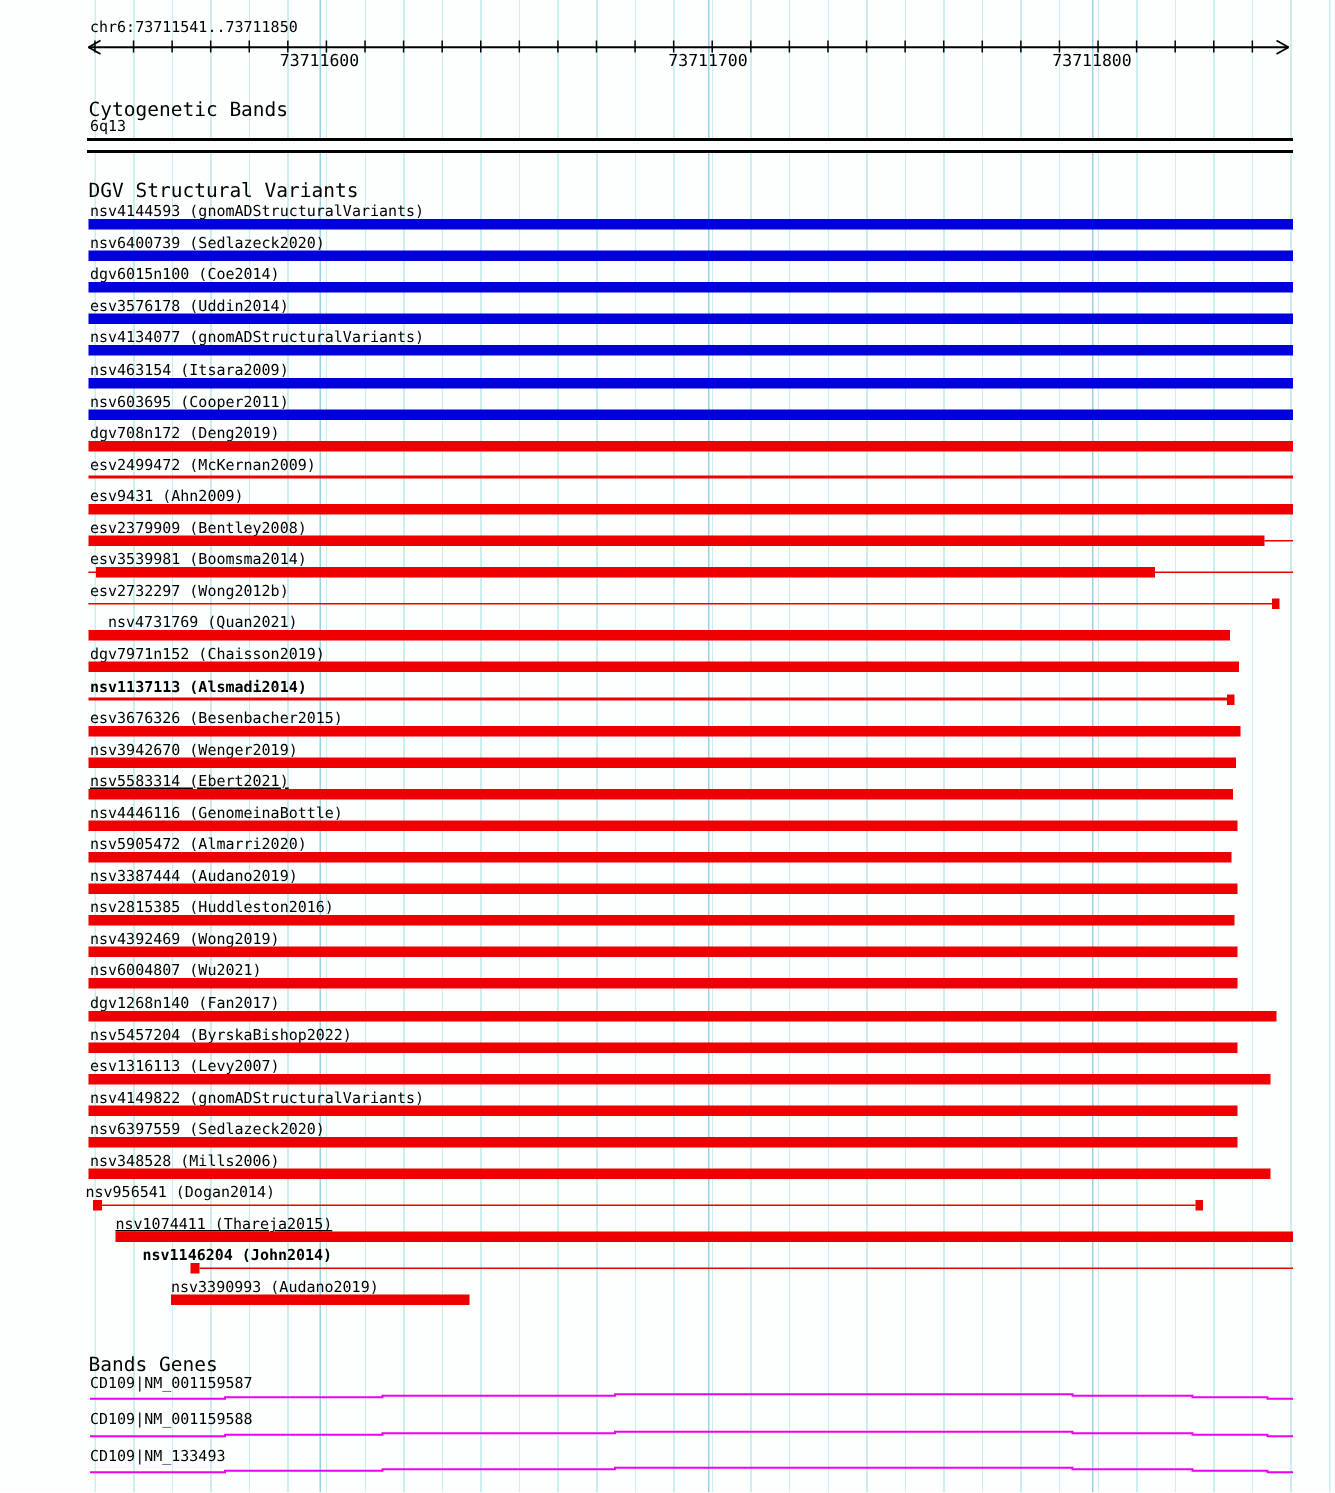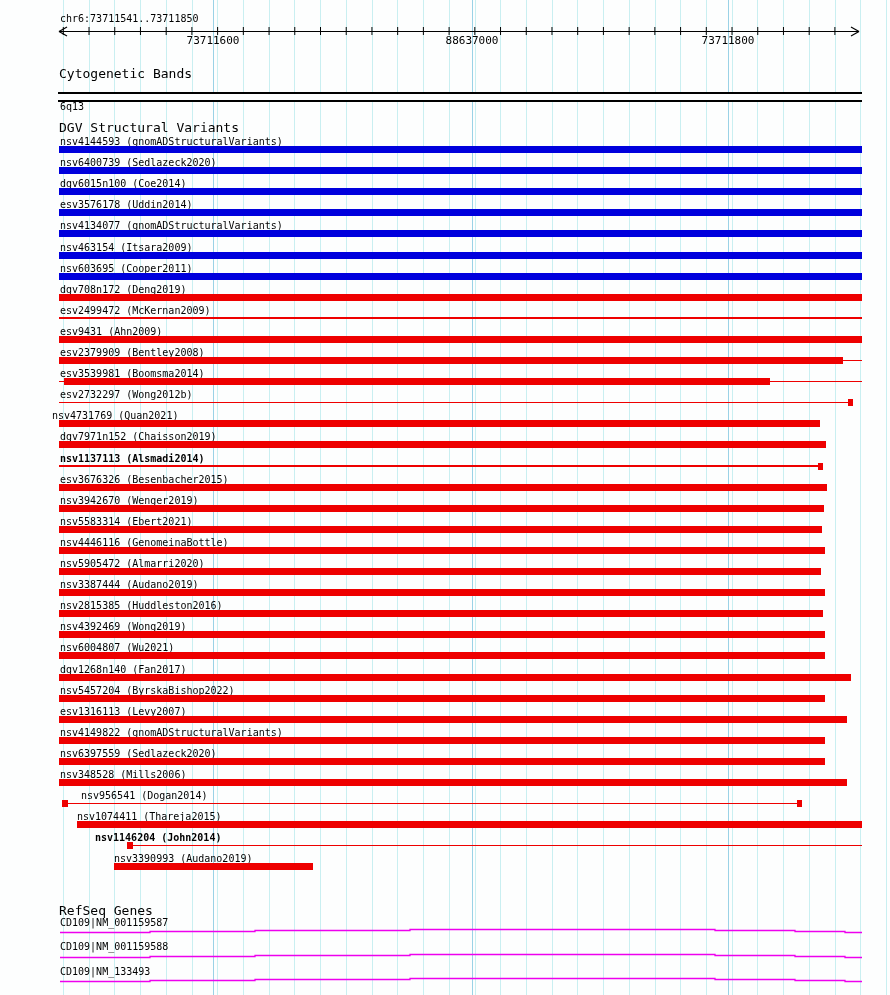--- a/index.html
+++ b/index.html
@@ -63,26 +63,26 @@
       <line x1="680.5799999999999" y1="27" x2="680.5799999999999" y2="35" stroke="#000000" stroke-width="1"></line>
       <line x1="706.3" y1="27" x2="706.3" y2="35" stroke="#000000" stroke-width="1"></line>
       <line x1="732.02" y1="27" x2="732.02" y2="35" stroke="#000000" stroke-width="1"></line>
       <line x1="757.7399999999999" y1="27" x2="757.7399999999999" y2="35" stroke="#000000" stroke-width="1"></line>
       <line x1="783.4599999999999" y1="27" x2="783.4599999999999" y2="35" stroke="#000000" stroke-width="1"></line>
       <line x1="809.18" y1="27" x2="809.18" y2="35" stroke="#000000" stroke-width="1"></line>
       <line x1="834.8999999999999" y1="27" x2="834.8999999999999" y2="35" stroke="#000000" stroke-width="1"></line>
     </svg>
   <div id="ruler-nums">
       <div class="ruler-num" style="left: 213px; top: 35px;">73711600</div>
-      <div class="ruler-num" style="left: 472px; top: 35px;">88637000</div>
+      <div class="ruler-num" style="left: 472px; top: 35px;">73711700</div>
       <div class="ruler-num" style="left: 728px; top: 35px;">73711800</div>
     </div>
 
   <div class="hdr" style="left:59px;top:67px;">Cytogenetic Bands</div>
-  <div class="txt" style="left:60px;top:79px;margin-top:22px;">6q13</div>
+  <div class="txt" style="left:60px;top:79px;">6q13</div>
   <div class="band"></div>
 
   <div class="hdr" style="left:59px;top:121px;">DGV Structural Variants</div>
   <div id="dgv-rows">
       <div class="vlabel" style="left: 60px; top: 136px; text-align: center;">nsv4144593 (gnomADStructuralVariants)</div>
       <div class="seg" style="left: 59px; width: 803px; background: rgb(0, 0, 221); top: 146px; height: 7px;"></div>
       <div class="vlabel" style="left: 60px; top: 157.1px;">nsv6400739 (Sedlazeck2020)</div>
       <div class="seg" style="left: 59px; width: 803px; background: rgb(0, 0, 221); top: 167.1px; height: 7px;"></div>
       <div class="vlabel" style="left: 60px; top: 178.2px;">dgv6015n100 (Coe2014)</div>
       <div class="seg" style="left: 59px; width: 803px; background: rgb(0, 0, 221); top: 188.2px; height: 7px;"></div>
@@ -103,21 +103,21 @@
       <div class="vlabel" style="left: 60px; top: 347px; text-align: right;">esv2379909 (Bentley2008)</div>
       <div class="seg" style="left: 59px; width: 784px; background: rgb(238, 0, 0); top: 357px; height: 7px;"></div>
       <div class="seg" style="left: 843px; width: 19px; background: rgb(238, 0, 0); top: 359.5px; height: 1.6px;"></div>
       <div class="vlabel" style="left: 60px; top: 368.1px;">esv3539981 (Boomsma2014)</div>
       <div class="seg" style="left: 59px; width: 6px; background: rgb(238, 0, 0); top: 380.6px; height: 1.6px;"></div>
       <div class="seg" style="left: 64px; width: 706px; background: rgb(238, 0, 0); top: 378.1px; height: 7px;"></div>
       <div class="seg" style="left: 770px; width: 92px; background: rgb(238, 0, 0); top: 380.6px; height: 1.6px;"></div>
       <div class="vlabel" style="left: 60px; top: 389.2px;">esv2732297 (Wong2012b)</div>
       <div class="seg" style="left: 59px; width: 789px; background: rgb(238, 0, 0); top: 401.7px; height: 1.6px;"></div>
       <div class="seg" style="left: 848px; width: 5px; background: rgb(238, 0, 0); top: 399.2px; height: 7px;"></div>
-      <div class="vlabel" style="left: 52px; top: 410.3px;">nsv4731769 (Quan2021)</div>
+      <div class="vlabel" style="left: 72px; top: 410.3px;">nsv4731769 (Quan2021)</div>
       <div class="seg" style="left: 59px; width: 761px; background: rgb(238, 0, 0); top: 420.3px; height: 7px;"></div>
       <div class="vlabel" style="left: 60px; top: 431.4px;">dgv7971n152 (Chaisson2019)</div>
       <div class="seg" style="left: 59px; width: 767px; background: rgb(238, 0, 0); top: 441.4px; height: 7px;"></div>
       <div class="vlabel" style="left: 60px; top: 452.5px; font-weight: bold;">nsv1137113 (Alsmadi2014)</div>
       <div class="seg" style="left: 59px; width: 759px; background: rgb(238, 0, 0); top: 465px; height: 1.6px;"></div>
       <div class="seg" style="left: 818px; width: 5px; background: rgb(238, 0, 0); top: 462.5px; height: 7px;"></div>
       <div class="vlabel" style="left: 60px; top: 473.6px;">esv3676326 (Besenbacher2015)</div>
       <div class="seg" style="left: 59px; width: 768px; background: rgb(238, 0, 0); top: 483.6px; height: 7px;"></div>
       <div class="vlabel" style="left: 60px; top: 494.7px;">nsv3942670 (Wenger2019)</div>
       <div class="seg" style="left: 59px; width: 765px; background: rgb(238, 0, 0); top: 504.7px; height: 7px;"></div>
@@ -140,34 +140,34 @@
       <div class="vlabel" style="left: 60px; top: 684.6px;">nsv5457204 (ByrskaBishop2022)</div>
       <div class="seg" style="left: 59px; width: 766px; background: rgb(238, 0, 0); top: 694.6px; height: 7px;"></div>
       <div class="vlabel" style="left: 60px; top: 705.7px; text-align: center;">esv1316113 (Levy2007)</div>
       <div class="seg" style="left: 59px; width: 788px; background: rgb(238, 0, 0); top: 715.7px; height: 7px;"></div>
       <div class="vlabel" style="left: 60px; top: 726.8px;">nsv4149822 (gnomADStructuralVariants)</div>
       <div class="seg" style="left: 59px; width: 766px; background: rgb(238, 0, 0); top: 736.8px; height: 7px;"></div>
       <div class="vlabel" style="left: 60px; top: 747.9px;">nsv6397559 (Sedlazeck2020)</div>
       <div class="seg" style="left: 59px; width: 766px; background: rgb(238, 0, 0); top: 757.9px; height: 7px;"></div>
       <div class="vlabel" style="left: 60px; top: 769px;">nsv348528 (Mills2006)</div>
       <div class="seg" style="left: 59px; width: 788px; background: rgb(238, 0, 0); top: 779px; height: 7px;"></div>
-      <div class="vlabel" style="left: 81px; top: 790.1px;">nsv956541 (Dogan2014)</div>
+      <div class="vlabel" style="left: 57px; top: 790.1px;">nsv956541 (Dogan2014)</div>
       <div class="seg" style="left: 62px; width: 6px; background: rgb(238, 0, 0); top: 800.1px; height: 7px;"></div>
       <div class="seg" style="left: 68px; width: 729px; background: rgb(238, 0, 0); top: 802.6px; height: 1.6px;"></div>
       <div class="seg" style="left: 797px; width: 5px; background: rgb(238, 0, 0); top: 800.1px; height: 7px;"></div>
       <div class="vlabel" style="left: 77px; top: 811.2px; text-decoration: underline;">nsv1074411 (Thareja2015)</div>
       <div class="seg" style="left: 77px; width: 785px; background: rgb(238, 0, 0); top: 821.2px; height: 7px;"></div>
       <div class="vlabel" style="left: 95px; top: 832.3px; font-weight: bold;">nsv1146204 (John2014)</div>
       <div class="seg" style="left: 127px; width: 6px; background: rgb(238, 0, 0); top: 842.3px; height: 7px;"></div>
       <div class="seg" style="left: 133px; width: 729px; background: rgb(238, 0, 0); top: 844.8px; height: 1.6px;"></div>
       <div class="vlabel" style="left: 114px; top: 853.4px;">nsv3390993 (Audano2019)</div>
       <div class="seg" style="left: 114px; width: 199px; background: rgb(238, 0, 0); top: 863.4px; height: 7px;"></div>
     </div>
 
-  <div class="hdr" style="left:59px;top:904px;">RefSeq Genes</div>
+  <div class="hdr" style="left:59px;top:904px;">Bands Genes</div>
   <div id="gene-labels">
       <div class="txt" style="left: 60px; top: 917px;">CD109|NM_001159587</div>
       <div class="txt" style="left: 60px; top: 941px;">CD109|NM_001159588</div>
       <div class="txt" style="left: 60px; top: 966px;">CD109|NM_133493</div>
     </div>
   <svg id="gene-svg" width="890" height="995">
       <path d="M60 932.5 L150 932.5 L150 931.5 L255 931.5 L255 930.5 L410 930.5 L410 929.5 L715 929.5 L715 930.5 L795 930.5 L795 931.5 L845 931.5 L845 932.5 L862 932.5 L862 932.5" fill="none" stroke="#ee00ee" stroke-width="1.3"></path>
       <path d="M60 957.5 L150 957.5 L150 956.5 L255 956.5 L255 955.5 L410 955.5 L410 954.5 L715 954.5 L715 955.5 L795 955.5 L795 956.5 L845 956.5 L845 957.5 L862 957.5 L862 957.5" fill="none" stroke="#ee00ee" stroke-width="1.3"></path>
       <path d="M60 981.5 L150 981.5 L150 980.5 L255 980.5 L255 979.5 L410 979.5 L410 978.5 L715 978.5 L715 979.5 L795 979.5 L795 980.5 L845 980.5 L845 981.5 L862 981.5 L862 981.5" fill="none" stroke="#ee00ee" stroke-width="1.3"></path>
     </svg>

